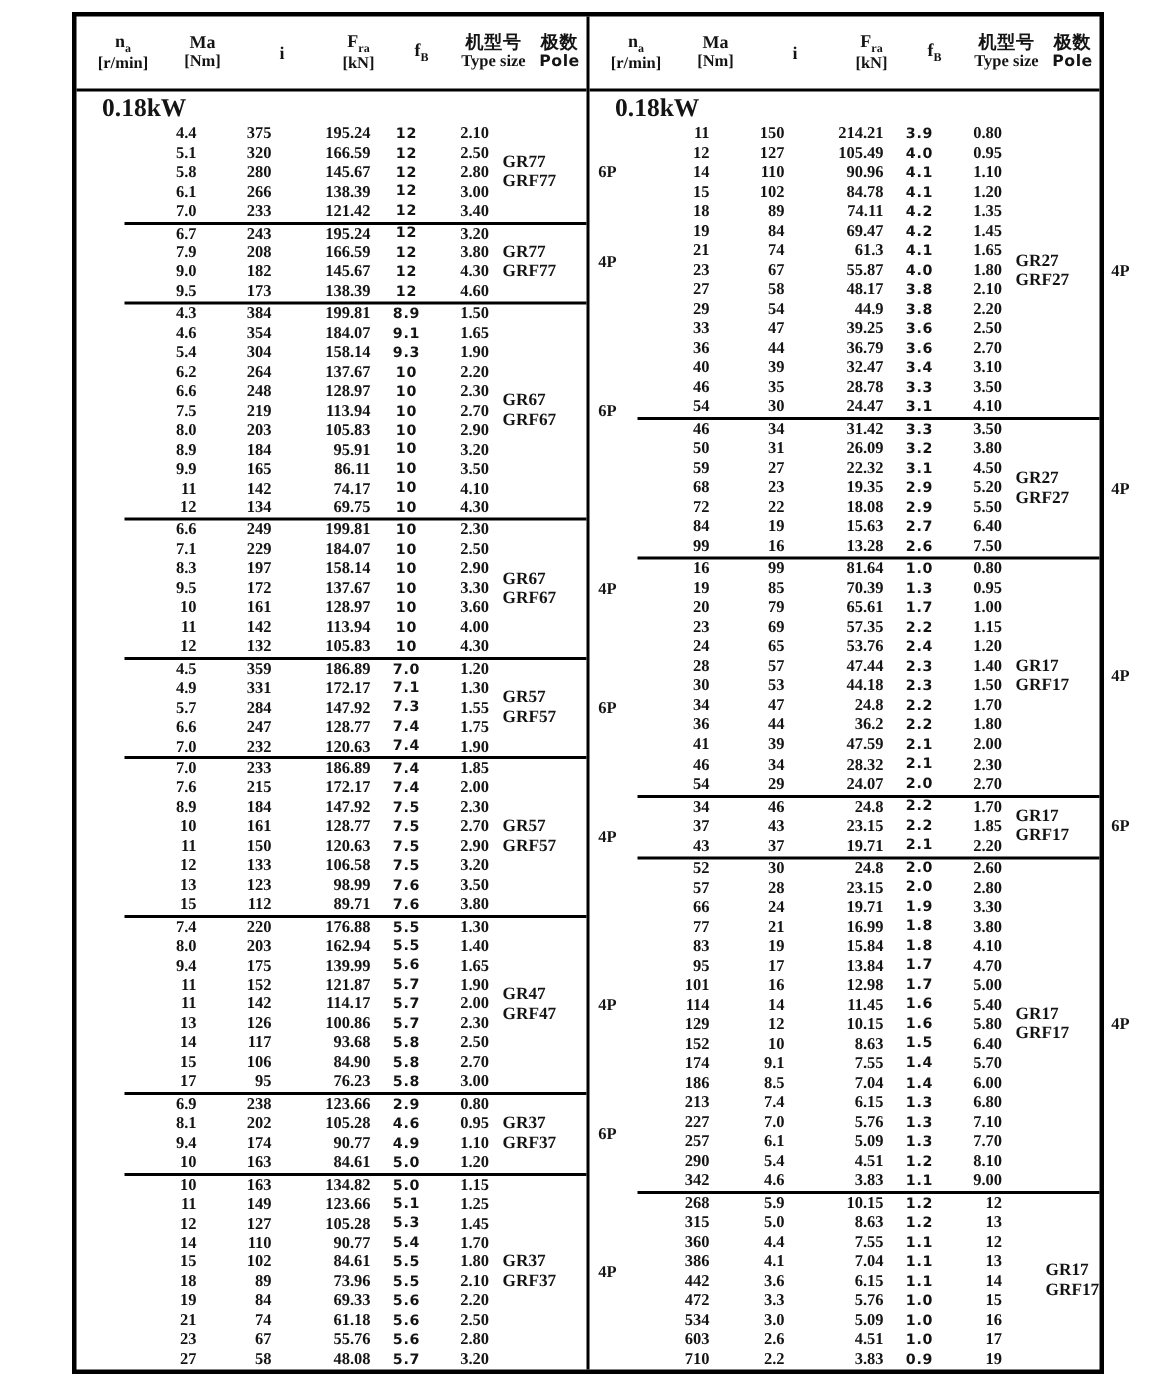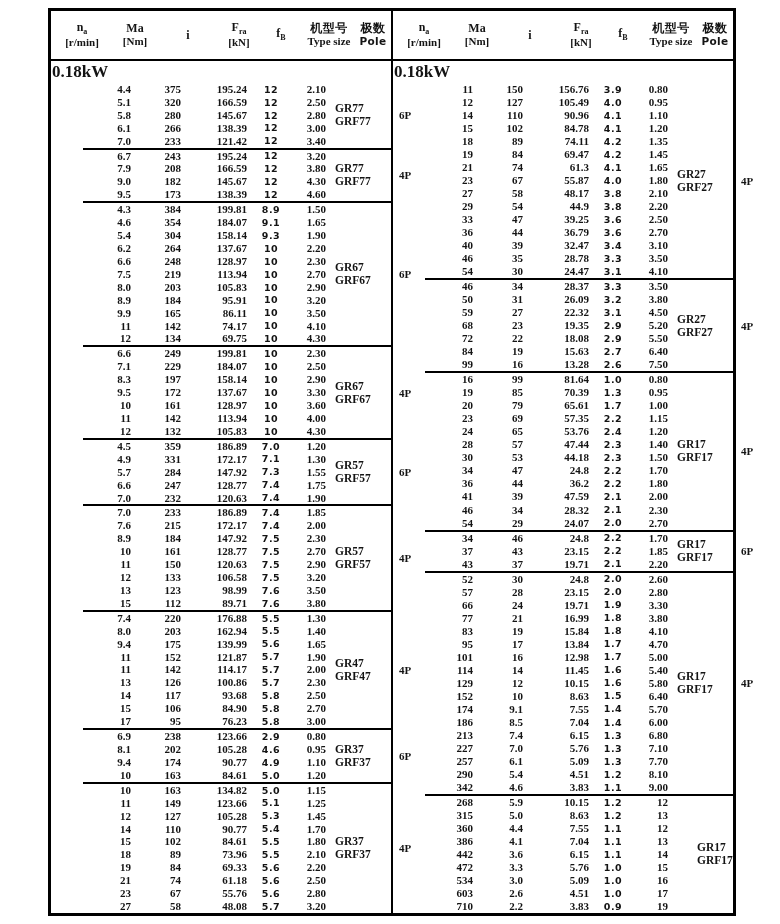--- a/index.html
+++ b/index.html
@@ -8,21 +8,21 @@
   .page{position:relative;width:780px;height:924px;background:var(--paper);overflow:hidden;}
   .spec-table{position:absolute;left:48px;top:8px;width:688px;height:908px;border:3px solid var(--border);box-sizing:border-box;display:flex;background:var(--paper);}
   .half{flex:1 1 0;display:flex;flex-direction:column;min-width:0;}
   .half.left{border-right:2.5px solid var(--border);}
   .hdr{height:50px;border-bottom:2.5px solid var(--border);display:grid;grid-template-columns:62px 44px 62px 40px 44px 52px 36px;box-sizing:border-box;}
   .hcell{display:flex;flex-direction:column;justify-content:center;align-items:center;text-align:center;font-weight:bold;font-size:12px;line-height:13px;color:var(--ink);}
   .hcell .unit{font-size:11px;}
   .hcell sub{font-size:8px;line-height:1;}
   .hcell:nth-child(6) .sym,.hcell:nth-child(7) .sym{font-family:"DejaVu Sans",sans-serif;font-size:12px;letter-spacing:.5px;}
   .hcell:nth-child(7) .unit{font-family:"DejaVu Sans",sans-serif;font-size:10.5px;letter-spacing:.3px;}
-  .power{height:22px;flex:none;font-weight:bold;font-size:17px;line-height:21px;padding-left:1px;color:var(--ink);}
+  .power{height:22px;flex:none;font-weight:bold;font-size:17px;line-height:21px;padding-left:17px;color:var(--ink);}
   .tbody{flex:1;display:flex;flex-direction:column;min-height:0;margin-left:32px;}
   .section{display:flex;border-top:2px solid var(--border);min-height:0;box-sizing:border-box;}
   .section:first-child{border-top:none;}
   .nums{width:252px;flex:none;display:grid;grid-template-columns:62px 44px 62px 40px 44px;grid-auto-rows:1fr;}
   .cell{font-size:11px;font-weight:bold;color:var(--ink);display:flex;align-items:center;line-height:1;white-space:nowrap;}
   .cell.c0{justify-content:flex-end;padding-right:14px;}
   .cell.c1{justify-content:flex-end;padding-right:8px;}
   .cell.c2{justify-content:flex-end;padding-right:4px;}
   .cell.c3{justify-content:center;font-family:"DejaVu Sans",sans-serif;font-size:9.5px;font-weight:600;letter-spacing:.5px;}
   .cell.c4{justify-content:flex-end;padding-right:9px;}
@@ -491,21 +491,21 @@
             <div class="sym">极数</div>
             <div class="unit">Pole</div>
           </div>
         </div>
       <div class="power">0.18kW</div>
       <div class="tbody">
           <div class="section" style="flex: 15 1 0px;">
             <div class="nums">
               <span class="cell c0">11</span>
               <span class="cell c1">150</span>
-              <span class="cell c2">156.76</span>
+              <span class="cell c2">214.21</span>
               <span class="cell c3">3.9</span>
               <span class="cell c4">0.80</span>
               <span class="cell c0">12</span>
               <span class="cell c1">127</span>
               <span class="cell c2">105.49</span>
               <span class="cell c3">4.0</span>
               <span class="cell c4">0.95</span>
               <span class="cell c0">14</span>
               <span class="cell c1">110</span>
               <span class="cell c2">90.96</span>
@@ -575,21 +575,21 @@
             <div class="typecell">
               <div class="tline">GR27</div>
               <div class="tline">GRF27</div>
             </div>
             <div class="polecell">4P</div>
           </div>
           <div class="section" style="flex: 7 1 0px;">
             <div class="nums">
               <span class="cell c0">46</span>
               <span class="cell c1">34</span>
-              <span class="cell c2">28.37</span>
+              <span class="cell c2">31.42</span>
               <span class="cell c3">3.3</span>
               <span class="cell c4">3.50</span>
               <span class="cell c0">50</span>
               <span class="cell c1">31</span>
               <span class="cell c2">26.09</span>
               <span class="cell c3">3.2</span>
               <span class="cell c4">3.80</span>
               <span class="cell c0">59</span>
               <span class="cell c1">27</span>
               <span class="cell c2">22.32</span>

